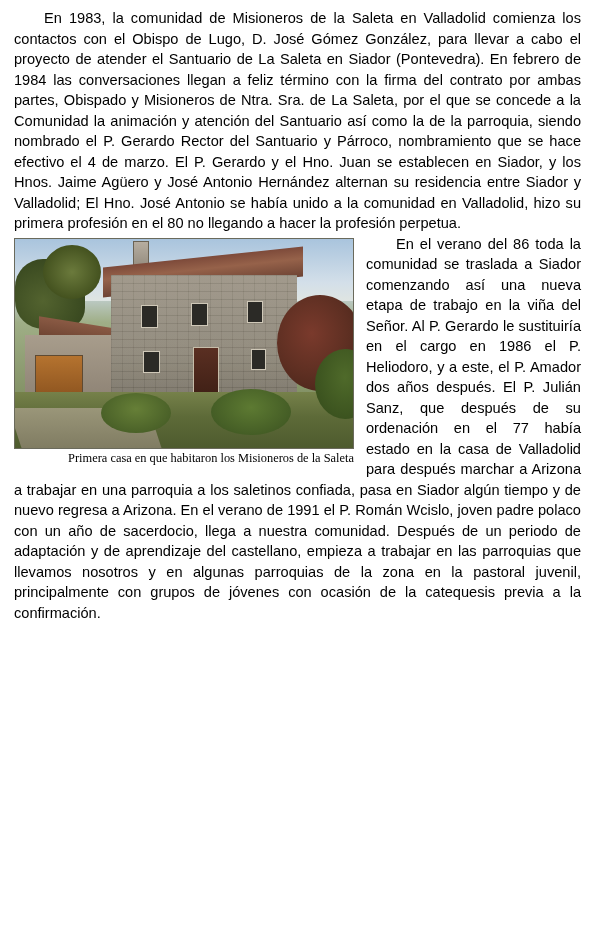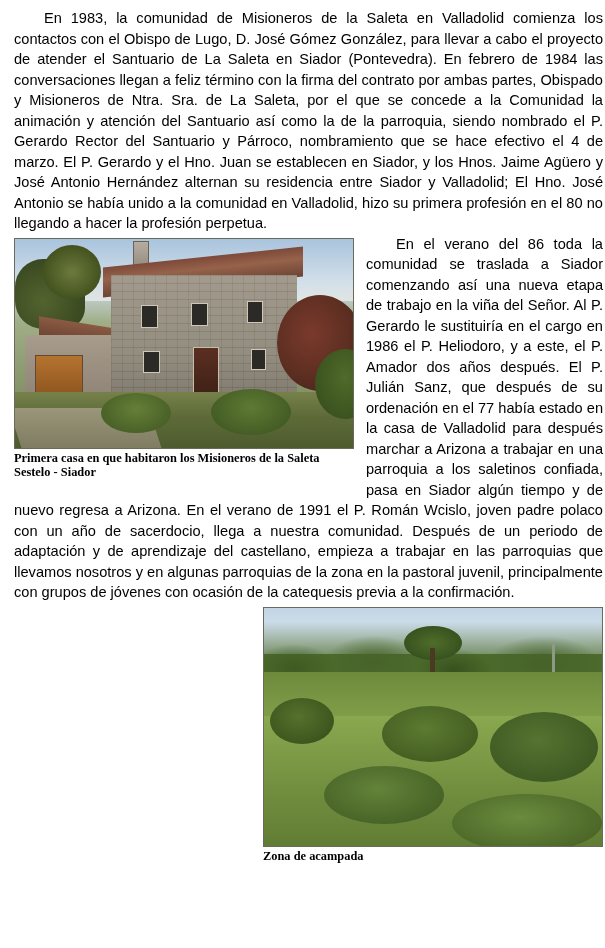--- a/index.html
+++ b/index.html
@@ -15,21 +15,21 @@
     overflow: hidden;
   }
   .page {
     position: relative;
     width: 605px;
     height: 948px;
     padding: 0;
     box-sizing: border-box;
   }
   .content {
-    padding: 8px 2px 0 14px;
+    padding: 8px 24px 0 14px;
     box-sizing: border-box;
   }
   p.para {
     margin: 0 0 0 0;
     font-size: 14.6px;
     line-height: 20.5px;
     text-align: justify;
     text-indent: 30px;
     hyphens: none;
   }
@@ -39,23 +39,23 @@
   .figure-left {
     float: left;
     margin: 4px 12px 2px 0;
   }
   .figure-right {
     float: right;
     margin: 4px 0 2px 12px;
   }
   .caption {
     font-family: "Liberation Serif", serif;
-    font-weight: bold;
+    font-weight: normal;
     font-size: 12.4px;
-    text-align: left;
+    text-align: right;
     line-height: 14px;
     margin-top: 2px;
     color: #000;
   }
   
   .photo {
     position: relative;
     overflow: hidden;
     border: 1px solid #6a6a5c;
     box-sizing: border-box;
@@ -236,44 +236,24 @@
         <div class="p1-door"></div>
         <div class="p1-ground"></div>
         <div class="p1-path"></div>
         <div class="p1-bush b1"></div>
         <div class="p1-bush b2"></div>
         <div class="p1-bush b3"></div>
         <div class="p1-bush b4"></div>
       </div>
       <div class="caption">
         <div>Primera casa en que habitaron los Misioneros de la Saleta</div>
-        <div>Sestelo - Siador</div>
       </div>
     </div>
 
     <p class="para">En el verano del 86 toda la comunidad se traslada a Siador comenzando así una nueva etapa de trabajo en la viña del Señor. Al P. Gerardo le sustituiría en el cargo en 1986 el P. Heliodoro, y a este, el P. Amador dos años después. El P. Julián Sanz, que después de su ordenación en el 77 había estado en la casa de Valladolid para después marchar a Arizona a trabajar en una parroquia a los saletinos confiada, pasa en Siador algún tiempo y de nuevo regresa a Arizona. En el verano de 1991 el P. Román Wcislo, joven padre polaco con un año de sacerdocio, llega a nuestra comunidad. Después de un periodo de adaptación y de aprendizaje del castellano, empieza a trabajar en las parroquias que llevamos nosotros y en algunas parroquias de la zona en la pastoral juvenil, principalmente con grupos de jóvenes con ocasión de la catequesis previa a la confirmación.</p>
 
-    <div class="figure figure-right">
-      <div class="photo photo2">
-        <div class="p2-sky"></div>
-        <div class="p2-treeline"></div>
-        <div class="p2-treecrown"></div>
-        <div class="p2-treetrunk"></div>
-        <div class="p2-pole"></div>
-        <div class="p2-grassfar"></div>
-        <div class="p2-grassnear"></div>
-        <div class="p2-shrub s1"></div>
-        <div class="p2-shrub s2"></div>
-        <div class="p2-shrub s3"></div>
-        <div class="p2-shrub s4"></div>
-        <div class="p2-shrub s5"></div>
-      </div>
-      <div class="caption">
-        <div>Zona de acampada</div>
-      </div>
-    </div>
 
     <div class="clearfix"></div>
     <div class="spacer-sm"></div>
 
 
   </div>
 </div>
 
 </body></html>

